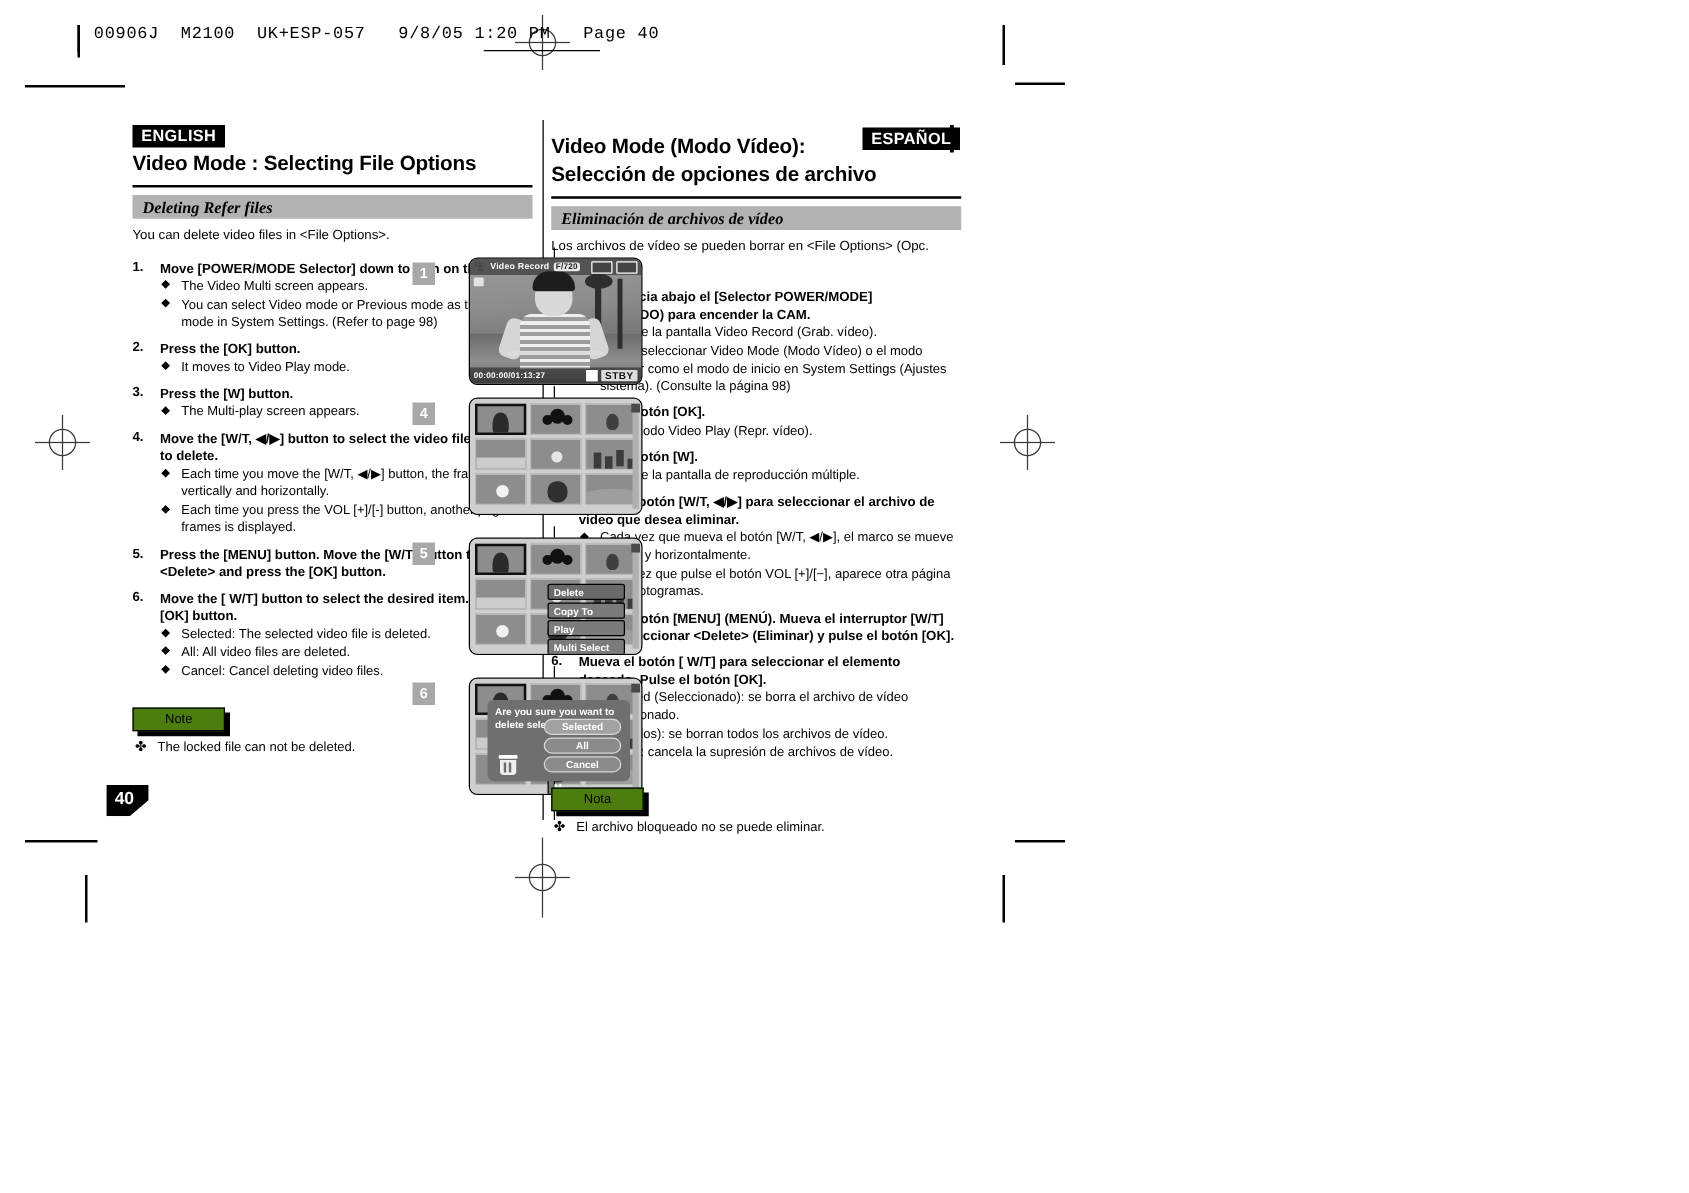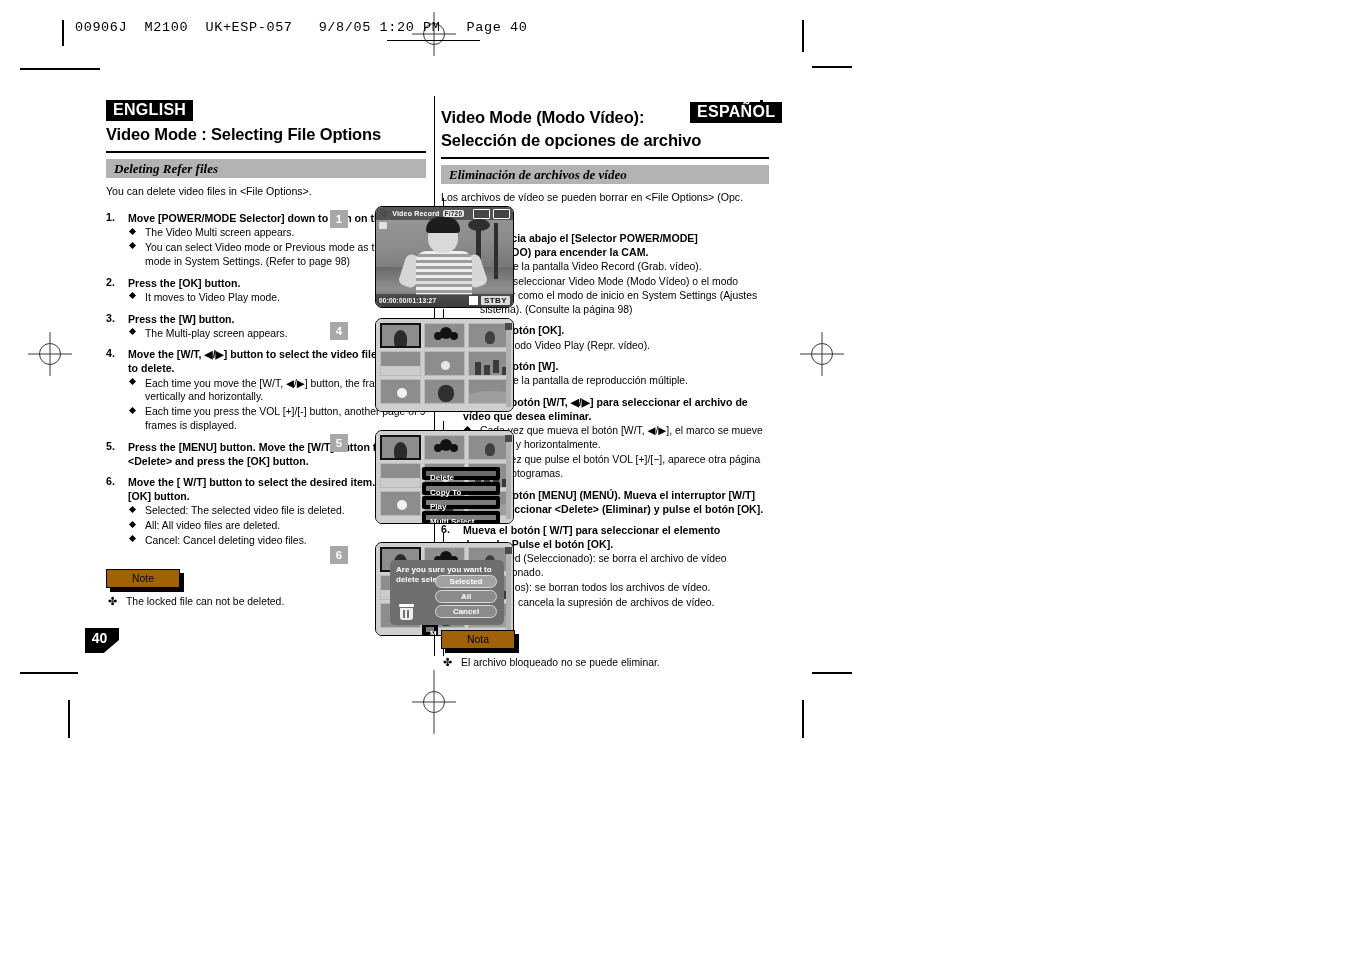--- a/index.html
+++ b/index.html
@@ -19,41 +19,41 @@
   .slugline{position:absolute;left:387px;top:40px;width:93px;height:1px;background:#000;}
 
   
   .page{position:absolute;left:0;top:0;width:1351px;height:954px;}
   .divider{position:absolute;left:434px;top:96px;width:1px;height:560px;background:#000;}
 
   .col{position:absolute;top:100px;}
   .col-en{left:106px;width:320px;}
   .col-es{left:441px;width:328px;}
 
-  .langtag{display:inline-block;background:#000;color:#fff;font-weight:bold;font-size:16px;padding:2px 7px 2.5px 7px;letter-spacing:.3px;line-height:1.05;}
+  .langtag{display:inline-block;background:#000;color:#fff;font-weight:bold;font-size:13px;padding:2px 7px 2.5px 7px;letter-spacing:.3px;line-height:1.05;}
   .es-tagwrap{position:absolute;left:690px;top:102px;}
 
   h1.title{font-size:16.5px;font-weight:bold;margin:4px 0 0 0;line-height:1.18;letter-spacing:-.15px;}
   .rule{height:2.5px;background:#000;margin-top:6px;}
 
   .subbar{background:#b3b3b3;height:19px;display:flex;align-items:center;padding-left:8px;margin-top:6px;}
   .subbar span{font-family:"Liberation Serif",serif;font-style:italic;font-weight:bold;font-size:13px;}
 
   .intro{font-size:10.6px;margin-top:7px;line-height:1.3;}
 
   ol.steps{list-style:none;margin:12px 0 0 0;padding:0;}
   ol.steps > li{position:relative;padding-left:22px;margin-bottom:7px;}
   ol.steps > li .num{position:absolute;left:0;top:0;font-weight:bold;font-size:10.6px;}
   .stephead{font-weight:bold;font-size:10.6px;line-height:1.33;}
   ul.bullets{list-style:none;margin:1px 0 0 0;padding:0;}
   ul.bullets li{position:relative;padding-left:17px;font-size:10.4px;line-height:1.33;margin-top:1px;}
   ul.bullets li .dia{position:absolute;left:2px;top:2.5px;width:5px;height:5px;background:#000;transform:rotate(45deg);}
 
   .notebox{margin-top:14px;position:relative;display:inline-block;}
-  .notebox .inner{border:1.6px solid #000;padding:3px 16px 3px 16px;font-size:10.4px;text-align:center;min-width:40px;background:#a16207;position:relative;z-index:2;}
+  .notebox .inner{border:1.6px solid #000;padding:3px 16px 3px 16px;font-size:10.4px;text-align:center;min-width:40px;background:#4d7c0f;position:relative;z-index:2;}
   .notebox .shadow{position:absolute;left:4px;top:4px;right:-4px;bottom:-4px;background:#000;z-index:1;}
   .noteline{margin-top:8px;position:relative;padding-left:20px;font-size:10.4px;}
   .noteline .clover{position:absolute;left:2px;top:0px;font-size:11px;line-height:1;}
 
   .pagenum{position:absolute;left:85px;top:628px;width:34px;height:25px;}
   .pagenum .shape{position:absolute;inset:0;background:#000;clip-path:polygon(0 0,100% 0,100% 48%,55% 100%,0 100%);}
   .pagenum .n{position:absolute;left:0;top:2px;width:29px;text-align:center;color:#fff;font-weight:bold;font-size:14px;}
 
   
   .shots{position:absolute;left:330px;top:206px;width:192px;}
@@ -104,21 +104,21 @@
   .t-city:after{content:"";position:absolute;left:6px;bottom:0;width:6px;height:13px;background:#3b3b3b;box-shadow:9px 3px 0 0 #3b3b3b,18px -2px 0 0 #3b3b3b,27px 5px 0 0 #3b3b3b;}
   .t-flower{background:linear-gradient(180deg,#3e3e3e,#6a6a6a);}
   .t-flower:after{content:"";position:absolute;left:16px;top:8px;width:10px;height:10px;border-radius:50%;background:#f2f2f2;}
   .t-dog{background:linear-gradient(180deg,#8e8e8e,#5d5d5d);}
   .t-dog:after{content:"";position:absolute;left:13px;top:5px;width:16px;height:17px;border-radius:45%;background:#2f2f2f;}
   .t-wave{background:linear-gradient(145deg,#d4d4d4,#6b6b6b);}
   .t-wave:after{content:"";position:absolute;left:-4px;top:11px;width:50px;height:14px;border-radius:50%;background:#9e9e9e;}
 
   
   .menu{position:absolute;left:6px;top:20px;width:78px;}
-  .menu li{list-style:none;height:13px;line-height:13px;color:#fff;font-size:8px;font-weight:bold;padding-left:4px;background:#7b7b7b;border:4px solid #000000;border-radius:2px;margin-bottom:1.5px;box-sizing:border-box;}
+  .menu li{list-style:none;height:13px;line-height:13px;color:#fff;font-size:8px;font-weight:bold;padding-left:4px;background:#7b7b7b;border:1px solid #000000;border-radius:2px;margin-bottom:1.5px;box-sizing:border-box;margin-left:16px;}
   .menu li.hi{background:#6a6a6a;}
 
   
   .dlg{position:absolute;left:14px;top:17px;right:9px;bottom:10px;background:#6f6f6f;border-radius:5px;color:#fff;padding:5px 6px;box-sizing:border-box;}
   .dlg .q{font-size:8px;line-height:1.28;font-weight:bold;}
   .dlg .btns{position:absolute;right:7px;bottom:7px;width:62px;}
   .dlg .btns div{border:1px solid #d8d8d8;border-radius:7px;background:#8b8b8b;font-size:8px;font-weight:bold;text-align:center;margin-top:2px;line-height:11px;height:11px;}
   .dlg .btns div.hi{background:#a2a2a2;}
   .dlg .trash{position:absolute;left:10px;bottom:5px;width:13px;height:16px;}
   .dlg .trash .lid{position:absolute;top:0;left:-1px;width:15px;height:3px;background:#fff;border-radius:1px;}

